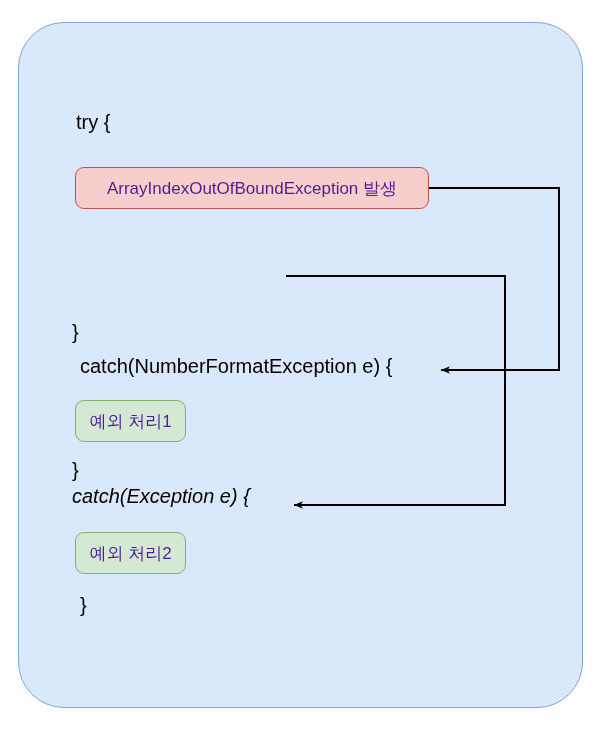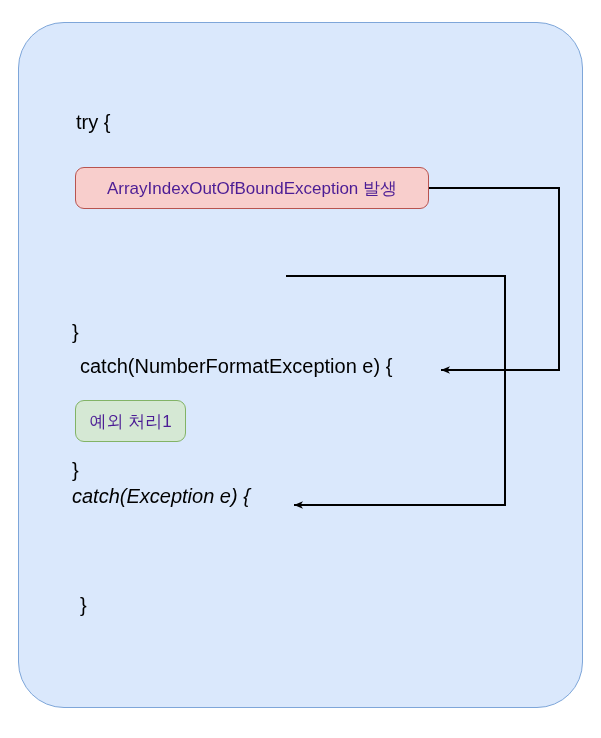--- a/index.html
+++ b/index.html
@@ -133,20 +133,21 @@
 
   <div class="code-line line-catch2">catch(Exception e) {</div>
 
   <div class="code-line line-brace3">}</div>
 
   <div class="box box-pink box-exc1">ArrayIndexOutOfBoundException 발생</div>
 
 
   <div class="box box-green box-handle1">예외 처리1</div>
 
+  <div class="box box-green box-handle2">예외 처리2</div>
 
   <svg class="connectors" viewBox="0 0 601 738" xmlns="http://www.w3.org/2000/svg">
     <defs>
       <marker id="arrowhead" markerWidth="10" markerHeight="8" refX="9" refY="4" orient="auto" markerUnits="userSpaceOnUse">
         <path d="M 9 4 L 0 0.3 L 2.4 4 L 0 7.7 Z" fill="#000000"></path>
       </marker>
     </defs>
 
     <path d="M 429 188 L 559 188 L 559 370 L 441 370" fill="none" stroke="#000000" stroke-width="2" marker-end="url(#arrowhead)"></path>
 

